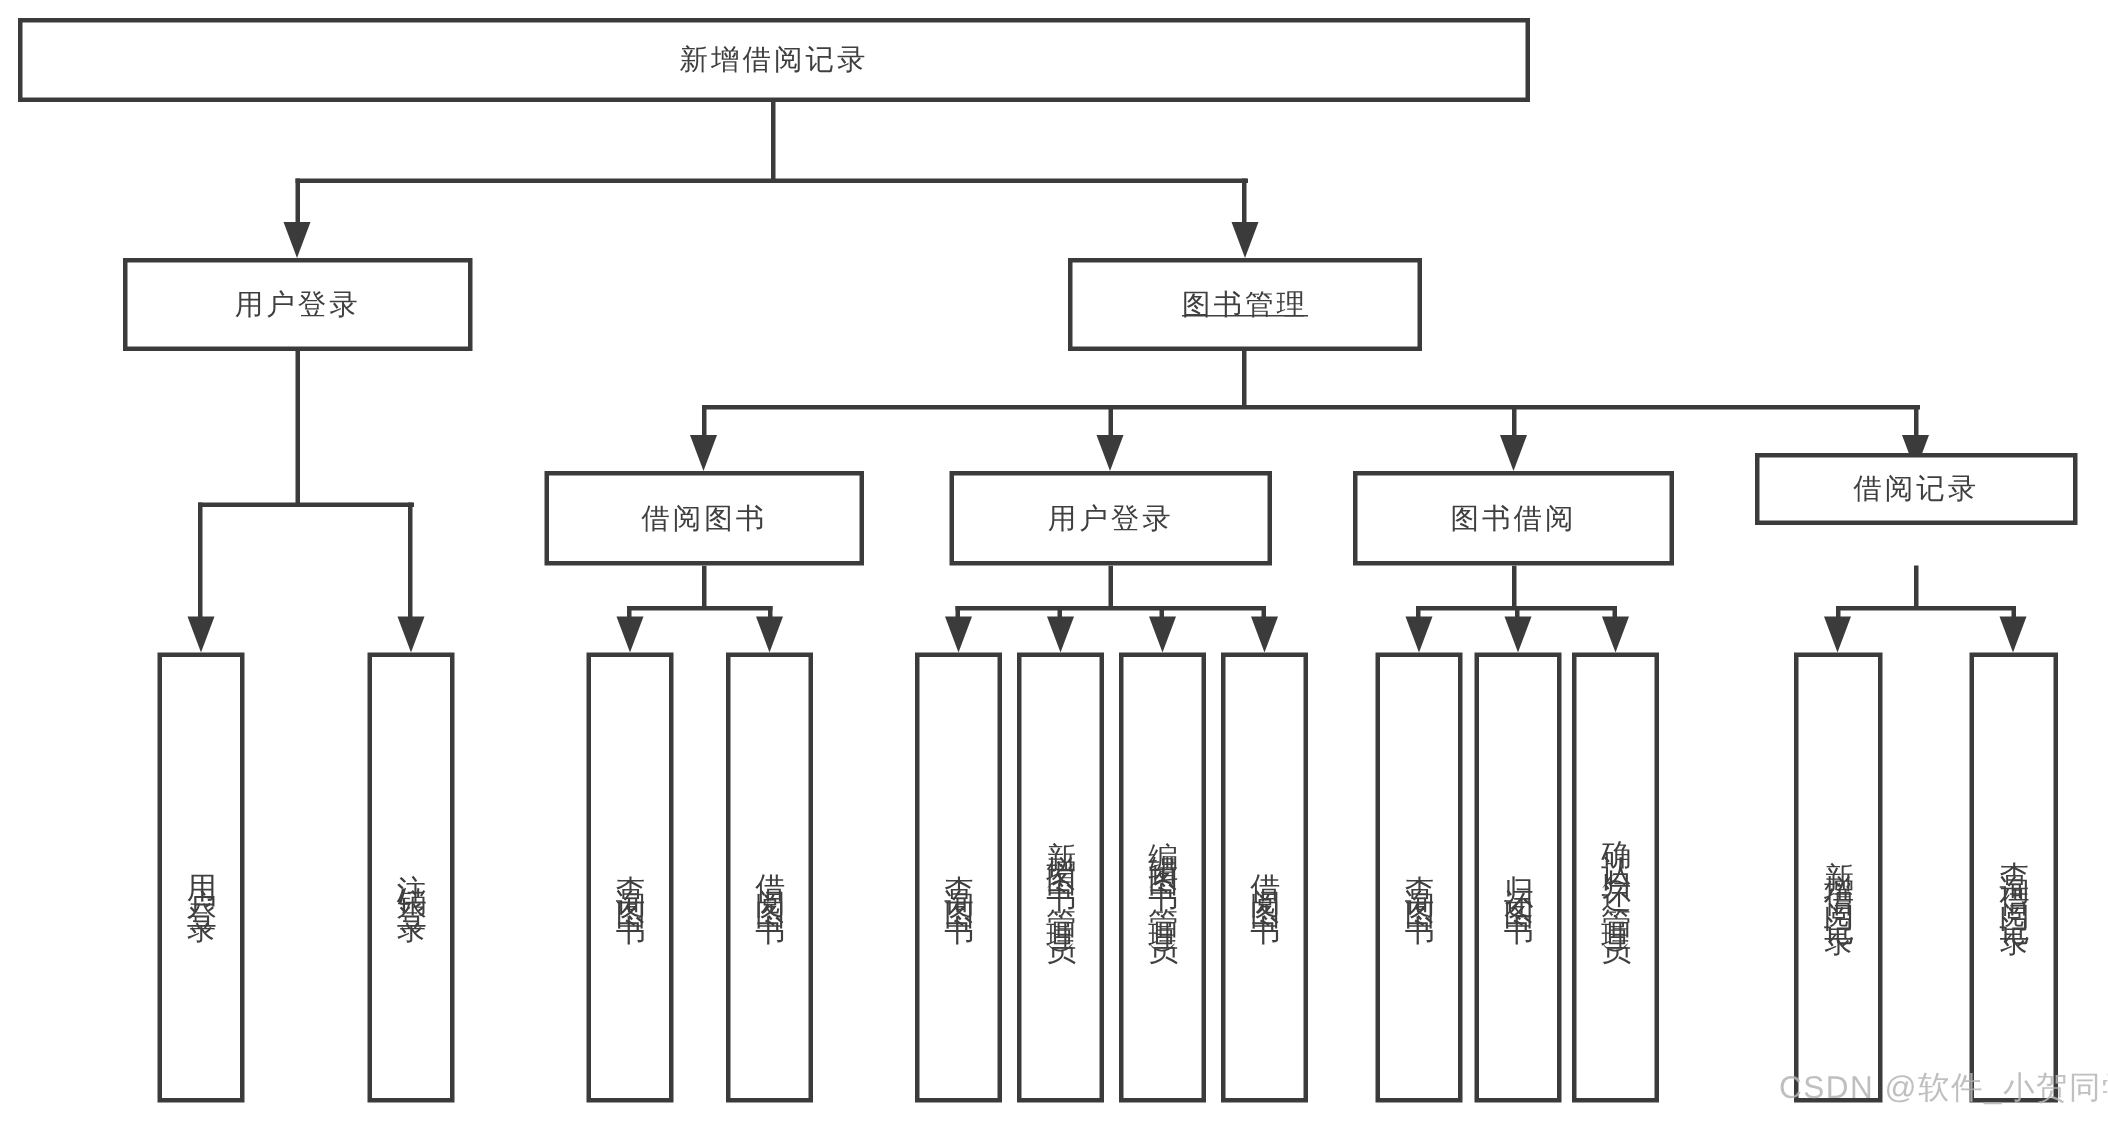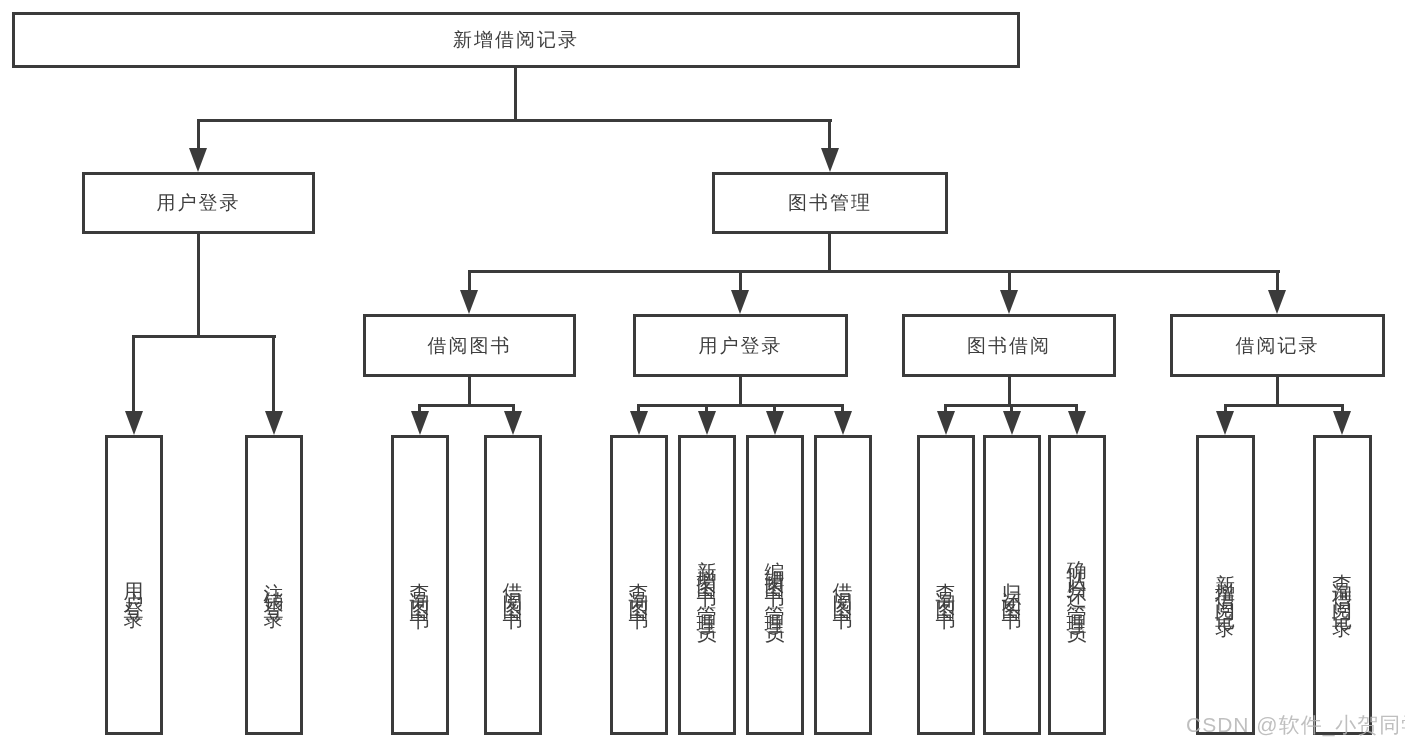--- a/index.html
+++ b/index.html
@@ -67,34 +67,34 @@
 
 <div id="canvas">
 
   <div class="box" style="left:12px;top:12px;width:1008px;height:56px;">
     <span>新增借阅记录</span>
   </div>
 
   <div class="box" style="left:82px;top:172px;width:233px;height:62px;">
     <span>用户登录</span>
   </div>
-  <div class="box" style="left:712px;top:172px;width:236px;height:62px;">
+  <div class="box" style="left:712px;top:172px;width:236px;height:62px;text-decoration:underline;">
     <span>图书管理</span>
   </div>
 
   <div class="box" style="left:363px;top:314px;width:213px;height:63px;">
     <span>借阅图书</span>
   </div>
   <div class="box" style="left:633px;top:314px;width:215px;height:63px;">
     <span>用户登录</span>
   </div>
   <div class="box" style="left:902px;top:314px;width:214px;height:63px;">
     <span>图书借阅</span>
   </div>
-  <div class="box" style="left:1170px;top:314px;width:215px;height:63px;">
+  <div class="box" style="left:1170px;top:302px;width:215px;height:48px;">
     <span>借阅记录</span>
   </div>
 
   <div class="box vbox" style="left:105px;top:435px;width:58px;height:300px;">
     <span class="vtext">用户登录</span>
   </div>
   <div class="box vbox" style="left:245px;top:435px;width:58px;height:300px;">
     <span class="vtext">注销登录</span>
   </div>
 

